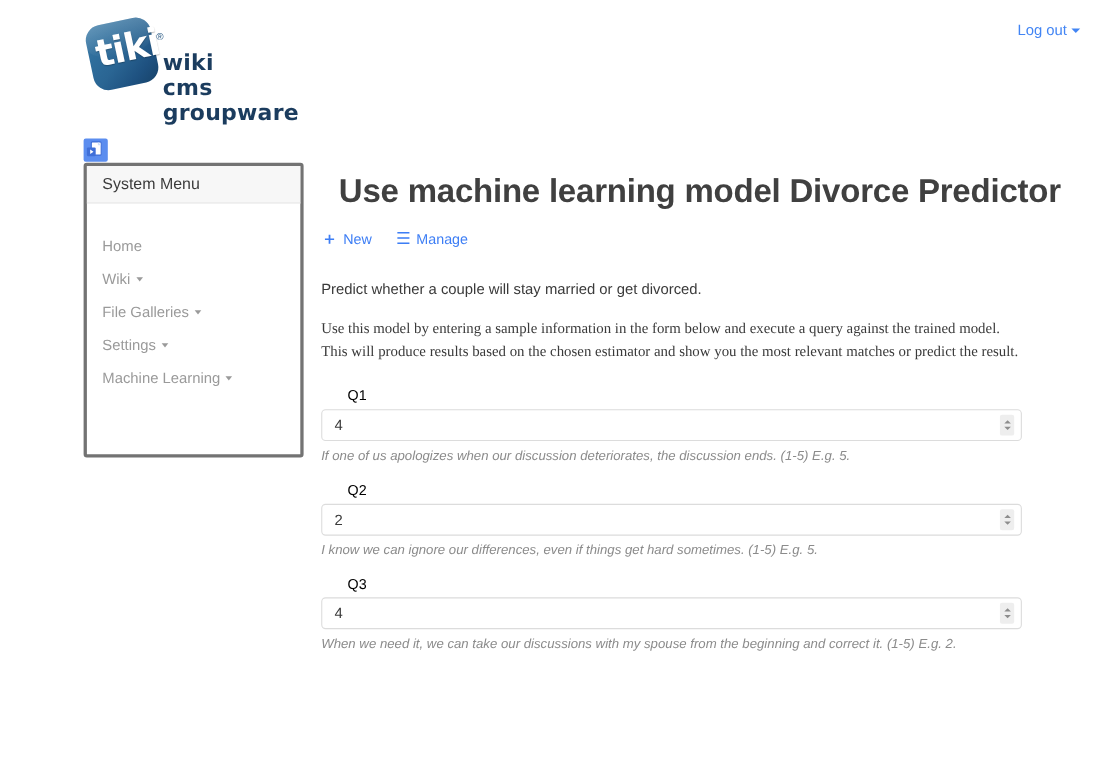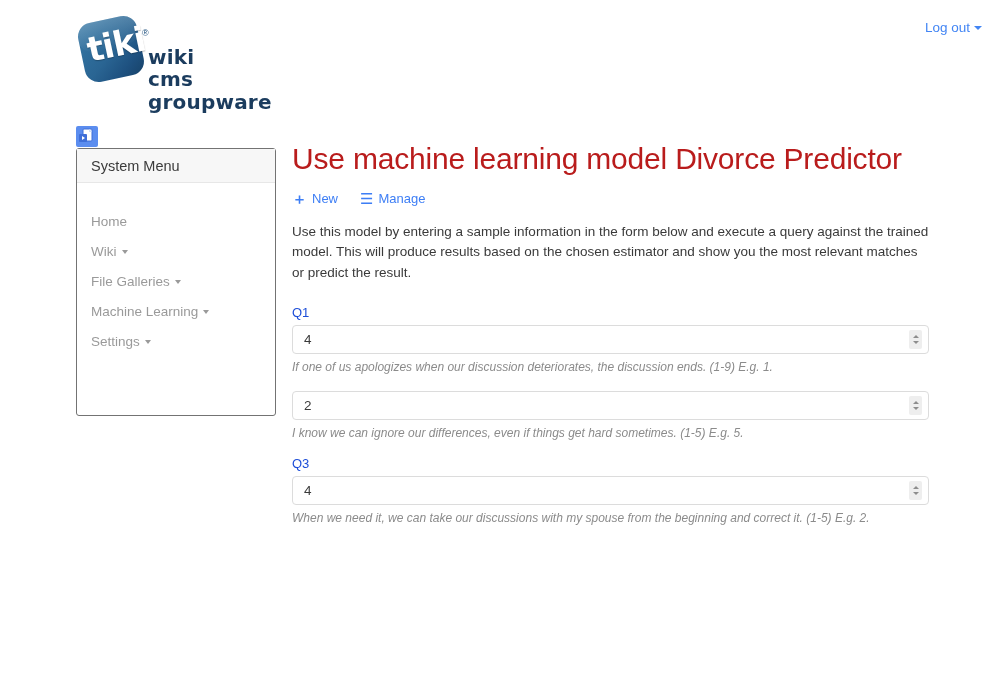--- a/index.html
+++ b/index.html
@@ -122,21 +122,21 @@
   }
   #sidebar-toggle svg { display: block; }
 
   #sidebar-panel {
     position: absolute;
     left: 76px;
     top: 148px;
     width: 200px;
     height: 268px;
     background: #ffffff;
-    border: 1px solid #737373;
+    border: 3px solid #737373;
     border-radius: 3px;
   }
   #sidebar-header {
     height: 34px;
     padding: 0 14px;
     display: flex;
     align-items: center;
     background: #f7f7f7;
     border-bottom: 1px solid #e7e7e7;
     font-size: 14.5px;
@@ -171,25 +171,25 @@
   }
 
   
   #main {
     position: absolute;
     left: 292px;
     top: 140px;
     width: 640px;
   }
   #page-title {
-    margin: 0;
+    margin: 16px;
     font-size: 30px;
-    font-weight: 400;
+    font-weight: 700;
     line-height: 1.25;
-    color: #b91c1c;
+    color: #404040;
     letter-spacing: -.2px;
     white-space: nowrap;
   }
   #page-actions {
     margin-top: 13px;
     display: flex;
     align-items: center;
     gap: 22px;
   }
   .action-link {
@@ -209,30 +209,31 @@
     line-height: 1;
   }
 
   .body-text {
     margin: 0;
     font-size: 13.5px;
     line-height: 1.52;
     color: #3a3a3a;
   }
   #intro-1 { margin-top: 28px; }
-  #intro-2 { margin-top: 16px; }
+  #intro-2 { margin-top: 16px; font-family: Liberation Serif, serif; }
 
   
   #form-fields { margin-top: 22px; }
   .field-group { margin-bottom: 15px; }
   .field-label {
     display: block;
     margin-bottom: 5px;
     font-size: 13px;
-    color: #1d4ed8;
+    color: #000000;
+    margin-left: 24px;
   }
   .field-input-wrap { position: relative; }
   .field-input {
     width: 637px;
     height: 29px;
     padding: 3px 28px 3px 11px;
     font-family: "Liberation Sans", sans-serif;
     font-size: 13.5px;
     color: #3a3a3a;
     background: #ffffff;
@@ -313,54 +314,56 @@
       <li>
         <a href="#"><span>Home</span></a>
       </li>
       <li>
         <a href="#"><span>Wiki</span><span class="mini-caret"></span></a>
       </li>
       <li>
         <a href="#"><span>File Galleries</span><span class="mini-caret"></span></a>
       </li>
       <li>
+        <a href="#"><span>Settings</span><span class="mini-caret"></span></a>
+      </li>
+      <li>
         <a href="#"><span>Machine Learning</span><span class="mini-caret"></span></a>
-      </li>
-      <li>
-        <a href="#"><span>Settings</span><span class="mini-caret"></span></a>
       </li>
     </ul>
 </div>
 
 <div id="main">
   <h1 id="page-title">Use machine learning model Divorce Predictor</h1>
 
   <div id="page-actions">
       <a href="#" class="action-link">
         <span class="glyph">＋</span>
         <span>New</span>
       </a>
       <a href="#" class="action-link">
         <span class="glyph">☰</span>
         <span>Manage</span>
       </a>
     </div>
 
+  <p id="intro-1" class="body-text">Predict whether a couple will stay married or get divorced.</p>
   <p id="intro-2" class="body-text">Use this model by entering a sample information in the form below and execute a query against the trained model. This will produce results based on the chosen estimator and show you the most relevant matches or predict the result.</p>
 
   <div id="form-fields">
       <div class="field-group">
         <label class="field-label">Q1</label>
         <div class="field-input-wrap"><input type="number" class="field-input" value="4" style=""><div class="spinner">
             <i class="up"></i>
             <i class="down"></i>
           </div></div>
-        <small class="field-help">If one of us apologizes when our discussion deteriorates, the discussion ends. (1-9) E.g. 1.</small>
+        <small class="field-help">If one of us apologizes when our discussion deteriorates, the discussion ends. (1-5) E.g. 5.</small>
       </div>
       <div class="field-group">
+        <label class="field-label">Q2</label>
         <div class="field-input-wrap"><input type="number" class="field-input" value="2" style=""><div class="spinner">
             <i class="up"></i>
             <i class="down"></i>
           </div></div>
         <small class="field-help">I know we can ignore our differences, even if things get hard sometimes. (1-5) E.g. 5.</small>
       </div>
       <div class="field-group">
         <label class="field-label">Q3</label>
         <div class="field-input-wrap"><input type="number" class="field-input" value="4" style=""><div class="spinner">
             <i class="up"></i>

